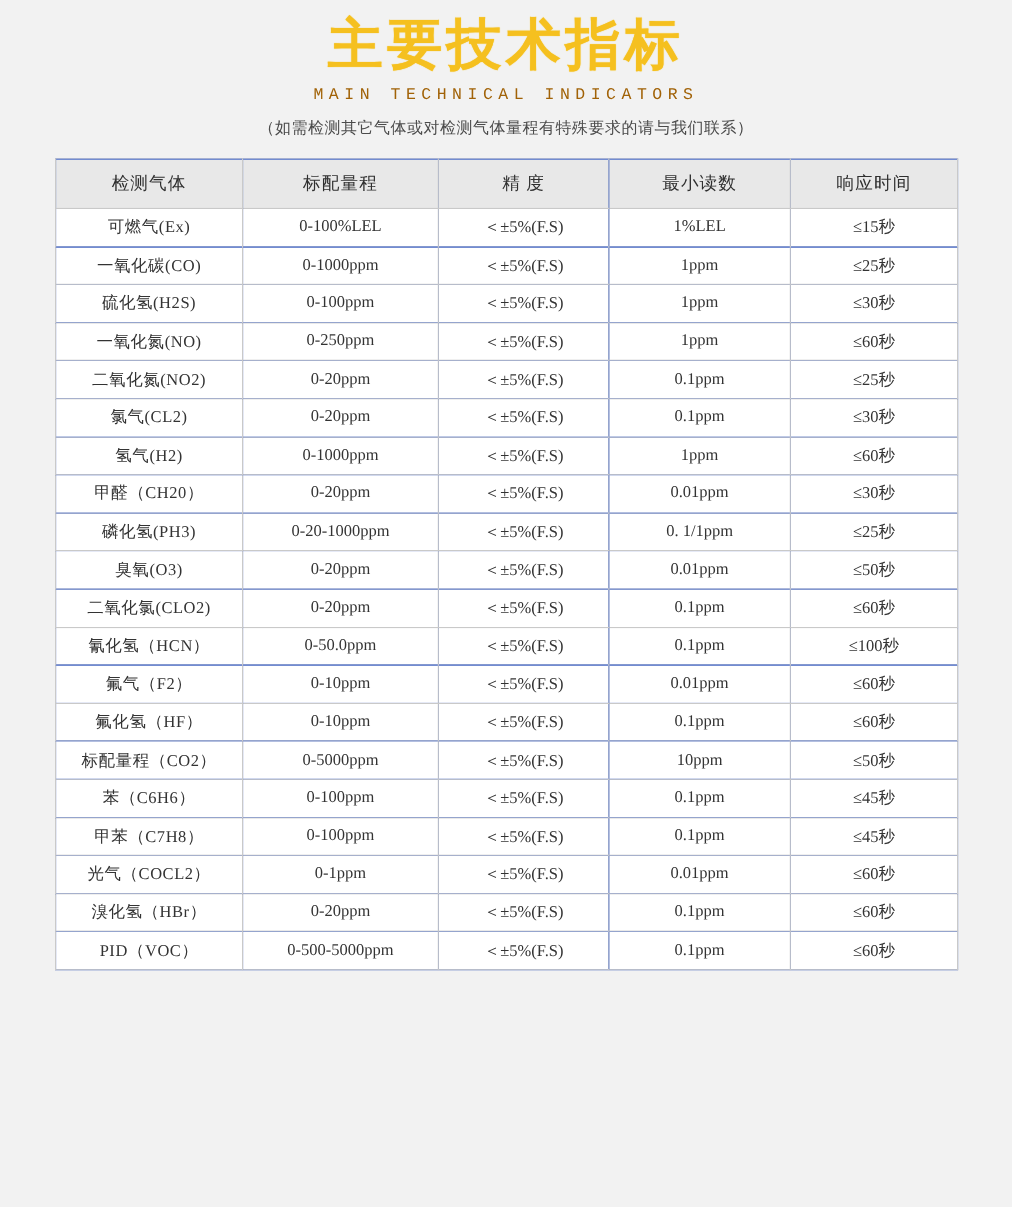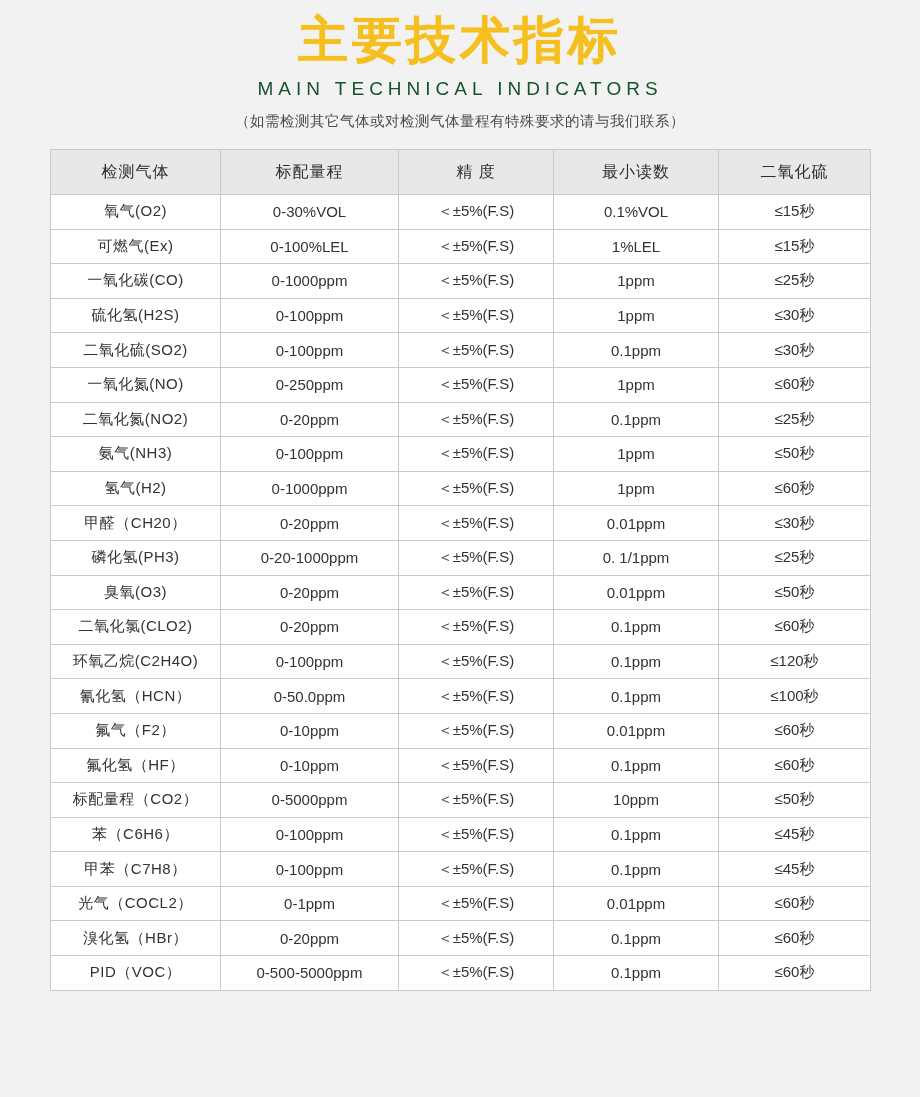--- a/index.html
+++ b/index.html
@@ -29,42 +29,44 @@
     font-family: "DejaVu Sans", "Liberation Sans", sans-serif;
     font-size: 50px;
     font-weight: bold;
     color: #f5c01f;
     letter-spacing: 4px;
     line-height: 60px;
     margin: 0;
     text-shadow: 0 0 1px #f5c01f;
   }
   .sub-title {
-    font-size: 19px;
-    color: #14532d;
+    font-size: 15px;
+    color: #a16207;
     letter-spacing: 5px;
     margin-top: 8px;
     font-weight: normal;
+    font-family: Liberation Mono, monospace;
   }
   .note {
     font-size: 14.5px;
     color: #4b4b4b;
     margin-top: 12px;
     letter-spacing: 0.5px;
     text-align: center;
   }
   .table-wrap {
     margin: 18px 50px 0 50px;
     width: 820px;
   }
   table.spec {
     border-collapse: collapse;
     width: 820px;
     table-layout: fixed;
     background: #1d4ed8;
+    font-family: Liberation Serif, serif;
   }
   table.spec th, table.spec td {
     border: 1px solid #c9c9c9;
     text-align: center;
     font-size: 15px;
     color: #333;
     height: 34px;
     padding: 0 2px;
     font-weight: normal;
     white-space: nowrap;
@@ -107,32 +109,25 @@
           <col class="c2">
           <col class="c3">
           <col class="c4">
       </colgroup>
       <thead>
         <tr>
           <th>检测气体</th>
           <th>标配量程</th>
           <th>精 度</th>
           <th>最小读数</th>
-          <th>二氧化硫</th>
+          <th>响应时间</th>
         </tr>
       </thead>
       <tbody id="spec-body">
           <tr>
-            <td class="cell-gas">氧气(O2)</td>
-            <td>0-30%VOL</td>
-            <td>＜±5%(F.S)</td>
-            <td>0.1%VOL</td>
-            <td>≤15秒</td>
-          </tr>
-          <tr>
             <td class="cell-gas">可燃气(Ex)</td>
             <td>0-100%LEL</td>
             <td>＜±5%(F.S)</td>
             <td>1%LEL</td>
             <td>≤15秒</td>
           </tr>
           <tr>
             <td class="cell-gas">一氧化碳(CO)</td>
             <td>0-1000ppm</td>
             <td>＜±5%(F.S)</td>
@@ -140,46 +135,39 @@
             <td>≤25秒</td>
           </tr>
           <tr>
             <td class="cell-gas">硫化氢(H2S)</td>
             <td>0-100ppm</td>
             <td>＜±5%(F.S)</td>
             <td>1ppm</td>
             <td>≤30秒</td>
           </tr>
           <tr>
-            <td class="cell-gas">二氧化硫(SO2)</td>
-            <td>0-100ppm</td>
-            <td>＜±5%(F.S)</td>
-            <td>0.1ppm</td>
-            <td>≤30秒</td>
-          </tr>
-          <tr>
             <td class="cell-gas">一氧化氮(NO)</td>
             <td>0-250ppm</td>
             <td>＜±5%(F.S)</td>
             <td>1ppm</td>
             <td>≤60秒</td>
           </tr>
           <tr>
             <td class="cell-gas">二氧化氮(NO2)</td>
             <td>0-20ppm</td>
             <td>＜±5%(F.S)</td>
             <td>0.1ppm</td>
             <td>≤25秒</td>
           </tr>
           <tr>
-            <td class="cell-gas">氨气(NH3)</td>
-            <td>0-100ppm</td>
-            <td>＜±5%(F.S)</td>
-            <td>1ppm</td>
-            <td>≤50秒</td>
+            <td class="cell-gas">氯气(CL2)</td>
+            <td>0-20ppm</td>
+            <td>＜±5%(F.S)</td>
+            <td>0.1ppm</td>
+            <td>≤30秒</td>
           </tr>
           <tr>
             <td class="cell-gas">氢气(H2)</td>
             <td>0-1000ppm</td>
             <td>＜±5%(F.S)</td>
             <td>1ppm</td>
             <td>≤60秒</td>
           </tr>
           <tr>
             <td class="cell-gas">甲醛（CH20）</td>
@@ -201,27 +189,20 @@
             <td>＜±5%(F.S)</td>
             <td>0.01ppm</td>
             <td>≤50秒</td>
           </tr>
           <tr>
             <td class="cell-gas">二氧化氯(CLO2)</td>
             <td>0-20ppm</td>
             <td>＜±5%(F.S)</td>
             <td>0.1ppm</td>
             <td>≤60秒</td>
-          </tr>
-          <tr>
-            <td class="cell-gas">环氧乙烷(C2H4O)</td>
-            <td>0-100ppm</td>
-            <td>＜±5%(F.S)</td>
-            <td>0.1ppm</td>
-            <td>≤120秒</td>
           </tr>
           <tr>
             <td class="cell-gas">氰化氢（HCN）</td>
             <td>0-50.0ppm</td>
             <td>＜±5%(F.S)</td>
             <td>0.1ppm</td>
             <td>≤100秒</td>
           </tr>
           <tr>
             <td class="cell-gas">氟气（F2）</td>

